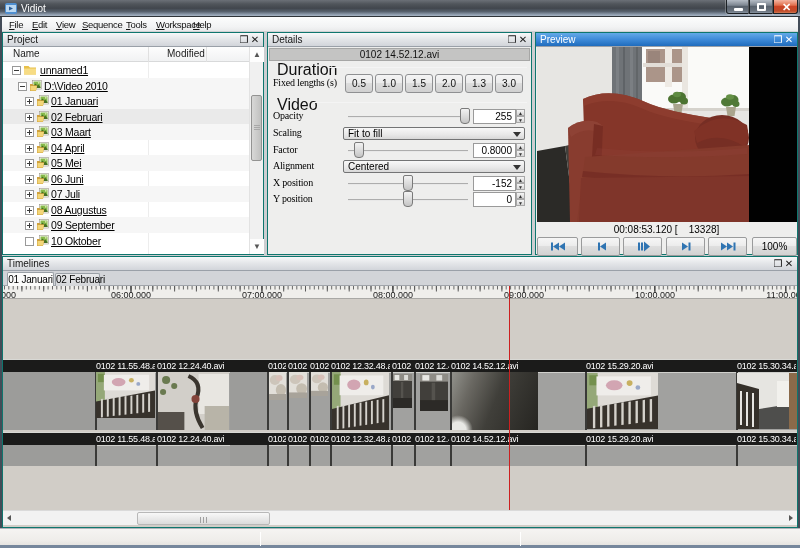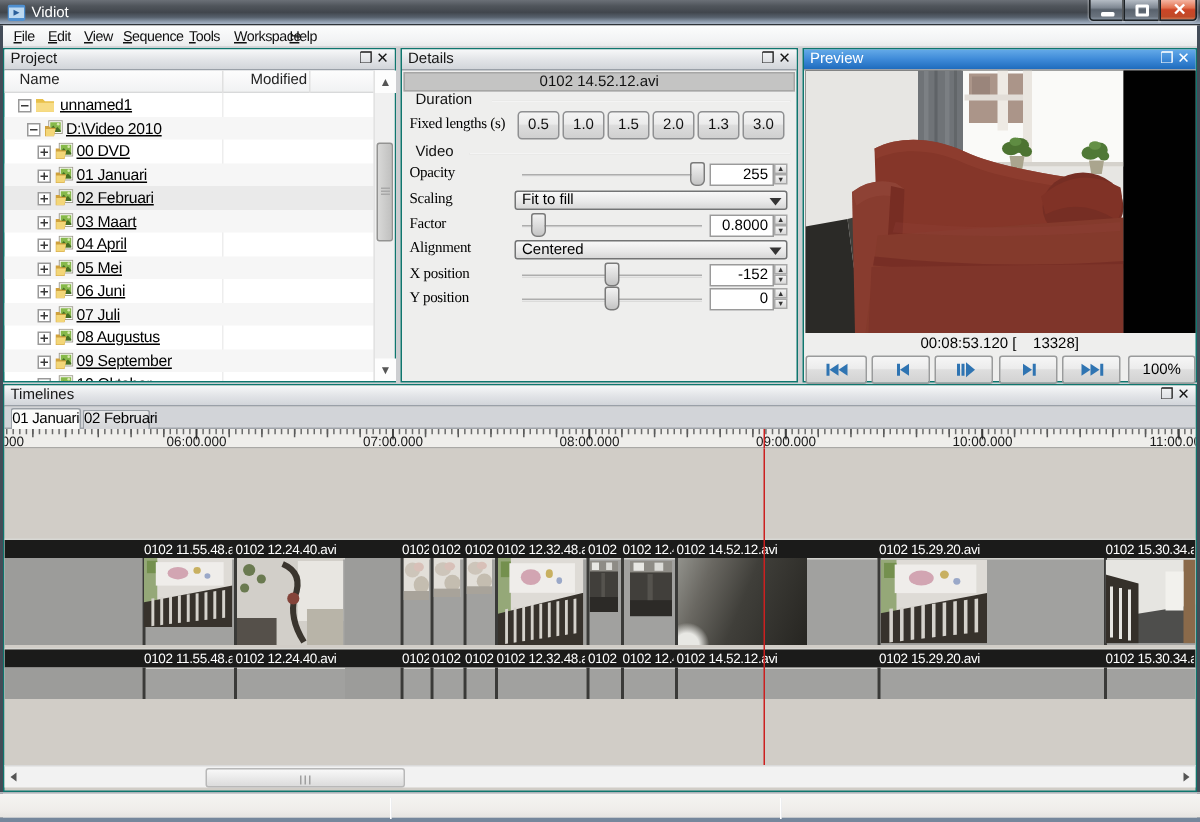--- a/index.html
+++ b/index.html
@@ -51,21 +51,21 @@
 .ticon { position:absolute; top:2px; width:12px; height:11px; }
 .tlabel { position:absolute; top:2px;text-decoration:underline; }
 #pscroll { position:absolute; right:0; top:14px; width:14px; bottom:0; background:#f0f0f0; border-left:1px solid #e2e2e2;}
 .sbtn { position:absolute; left:0; width:14px; height:15px; background:#fdfdfd; color:#555; font-size:8px; text-align:center; line-height:15px; }
 #pthumb { position:absolute; left:1px; top:48px; width:11px; height:66px; background:linear-gradient(90deg,#d8d8d7,#c0c0bf); border:1px solid #939392; border-radius:2px; }
 
 
 #details { left:267px; top:32px; width:265px; height:223px; background:#eeeeed; font-size:10px; color:#000; }
 #dtitle { position:absolute; left:1px; top:15px; width:261px; height:13px; background:#c4c4c3;
   border:1px solid #a6a6a5; text-align:center; font-size:10px; line-height:12px; color:#111; }
-.grouplabel { position:absolute; font-size:10px; color:#111; }
+.grouplabel { position:absolute; font-size:16px; color:#111; }
 .groupline { position:absolute; height:1px; background:#cdcdcc; border-bottom:1px solid #f4f4f4; }
 .dlabel { position:absolute; left:5px; font-size:10px; letter-spacing:-0.2px; color:#000;font-family:Liberation Serif, serif; }
 .fbtn { position:absolute; top:41px; width:28px; height:19px; border:1px solid #8f9092; border-radius:3px;
   background:linear-gradient(180deg,#f4f4f4 0%,#ebebeb 45%,#dddddd 50%,#d0d0d0 100%);
   font-size:10px; text-align:center; line-height:17px; color:#111; }
 .slider { position:absolute; height:17px; }
 .strack { position:absolute; left:0; right:0; top:8px; height:2px; background:#adadad; border-bottom:1px solid #e8e8e8; }
 .sthumb { position:absolute; top:0; width:10px; height:16px; background:linear-gradient(180deg,#f2f2f2,#d8d8d8 60%,#c4c4c4);
   border:1px solid #7a7a7a; border-radius:2px 2px 4px 4px; }
 .spinbox { position:absolute; width:43px; height:15px; background:#fff; border:1px solid #9a9a9a;
@@ -170,30 +170,20 @@
         <span class="tlabel" style="left:37px">unnamed1</span>
       </div>
       <div class="trow alt">
         <span class="expander" style="left:15px">
           <i></i>
         </span>
         <svg class="ticon" style="left:27px" viewBox="0 0 12 11">
           <use href="#picfolder"></use>
         </svg>
         <span class="tlabel" style="left:41px">D:\Video 2010</span>
-      </div>
-      <div class="trow">
-        <span class="expander plus" style="left:22px">
-          <i></i>
-          <b></b>
-        </span>
-        <svg class="ticon" style="left:34px" viewBox="0 0 12 11">
-          <use href="#picfolder"></use>
-        </svg>
-        <span class="tlabel" style="left:48px">00 DVD</span>
       </div>
       <div class="trow alt">
         <span class="expander plus" style="left:22px">
           <i></i>
           <b></b>
         </span>
         <svg class="ticon" style="left:34px" viewBox="0 0 12 11">
           <use href="#picfolder"></use>
         </svg>
         <span class="tlabel" style="left:48px">01 Januari</span>

